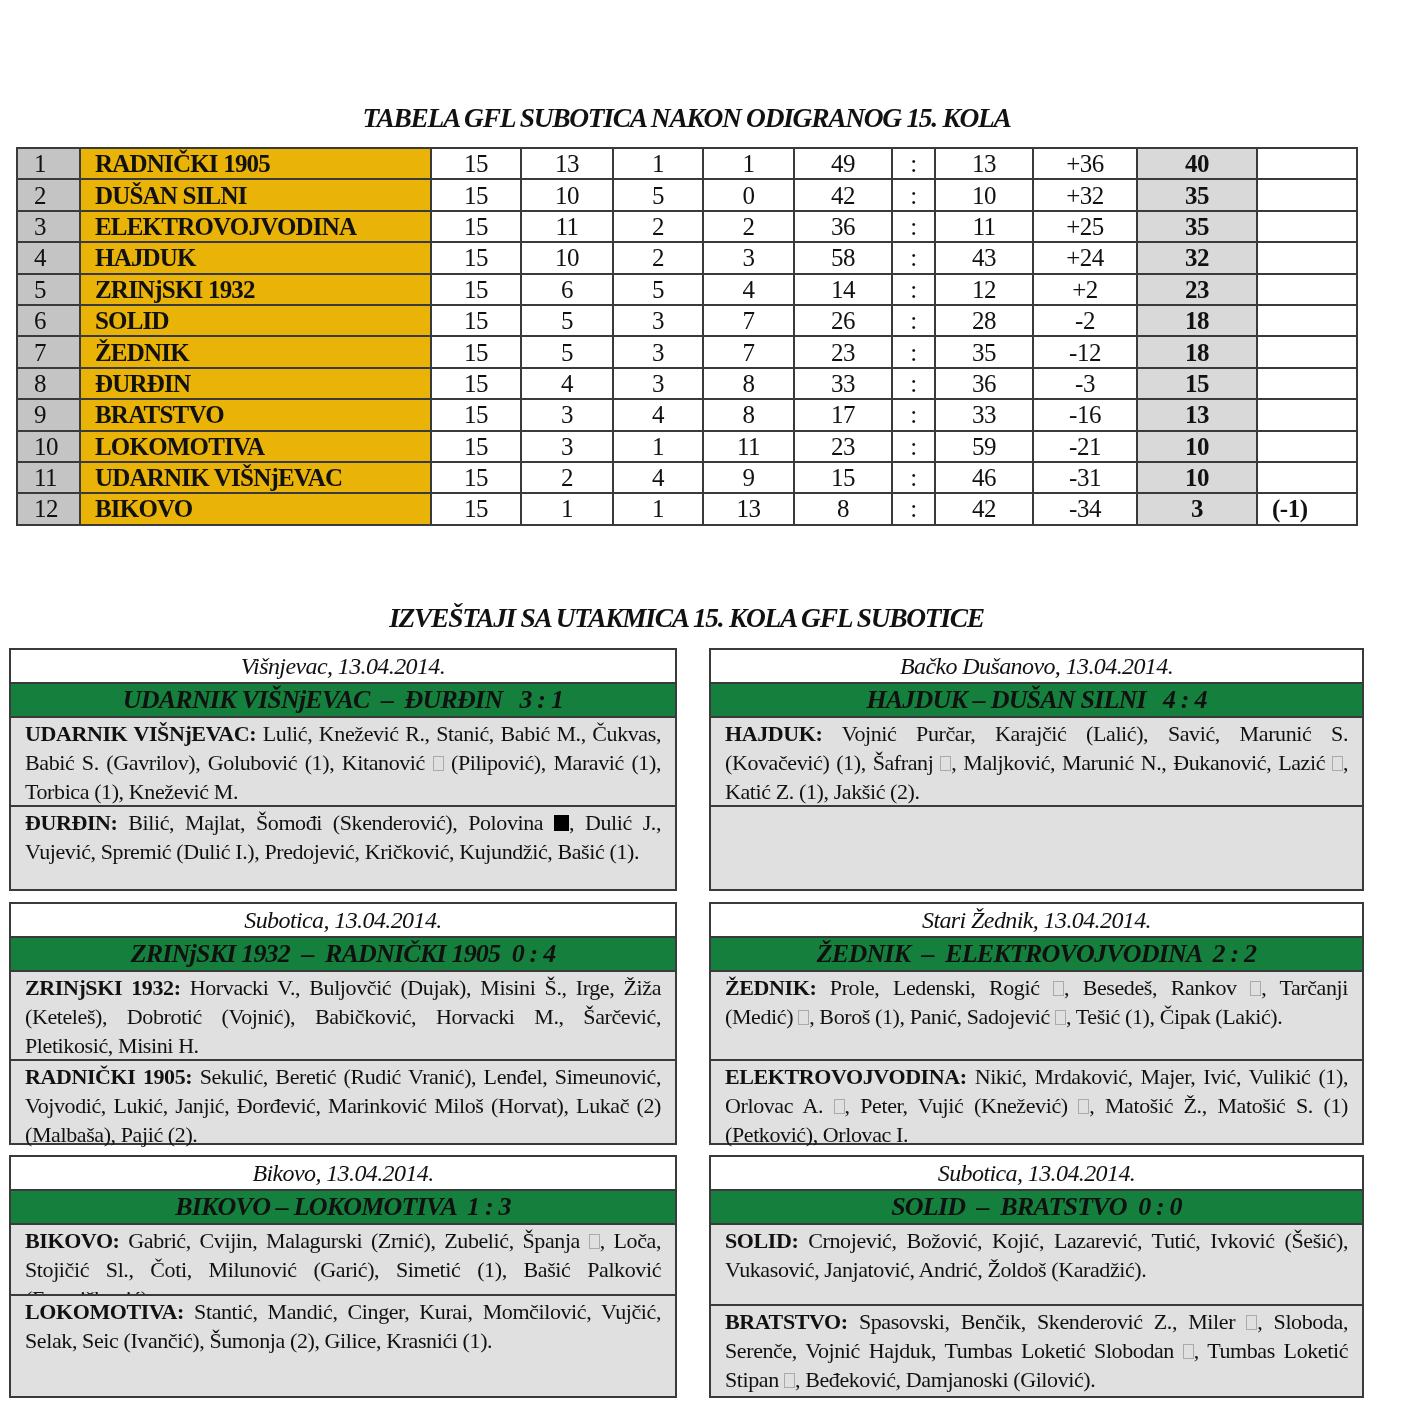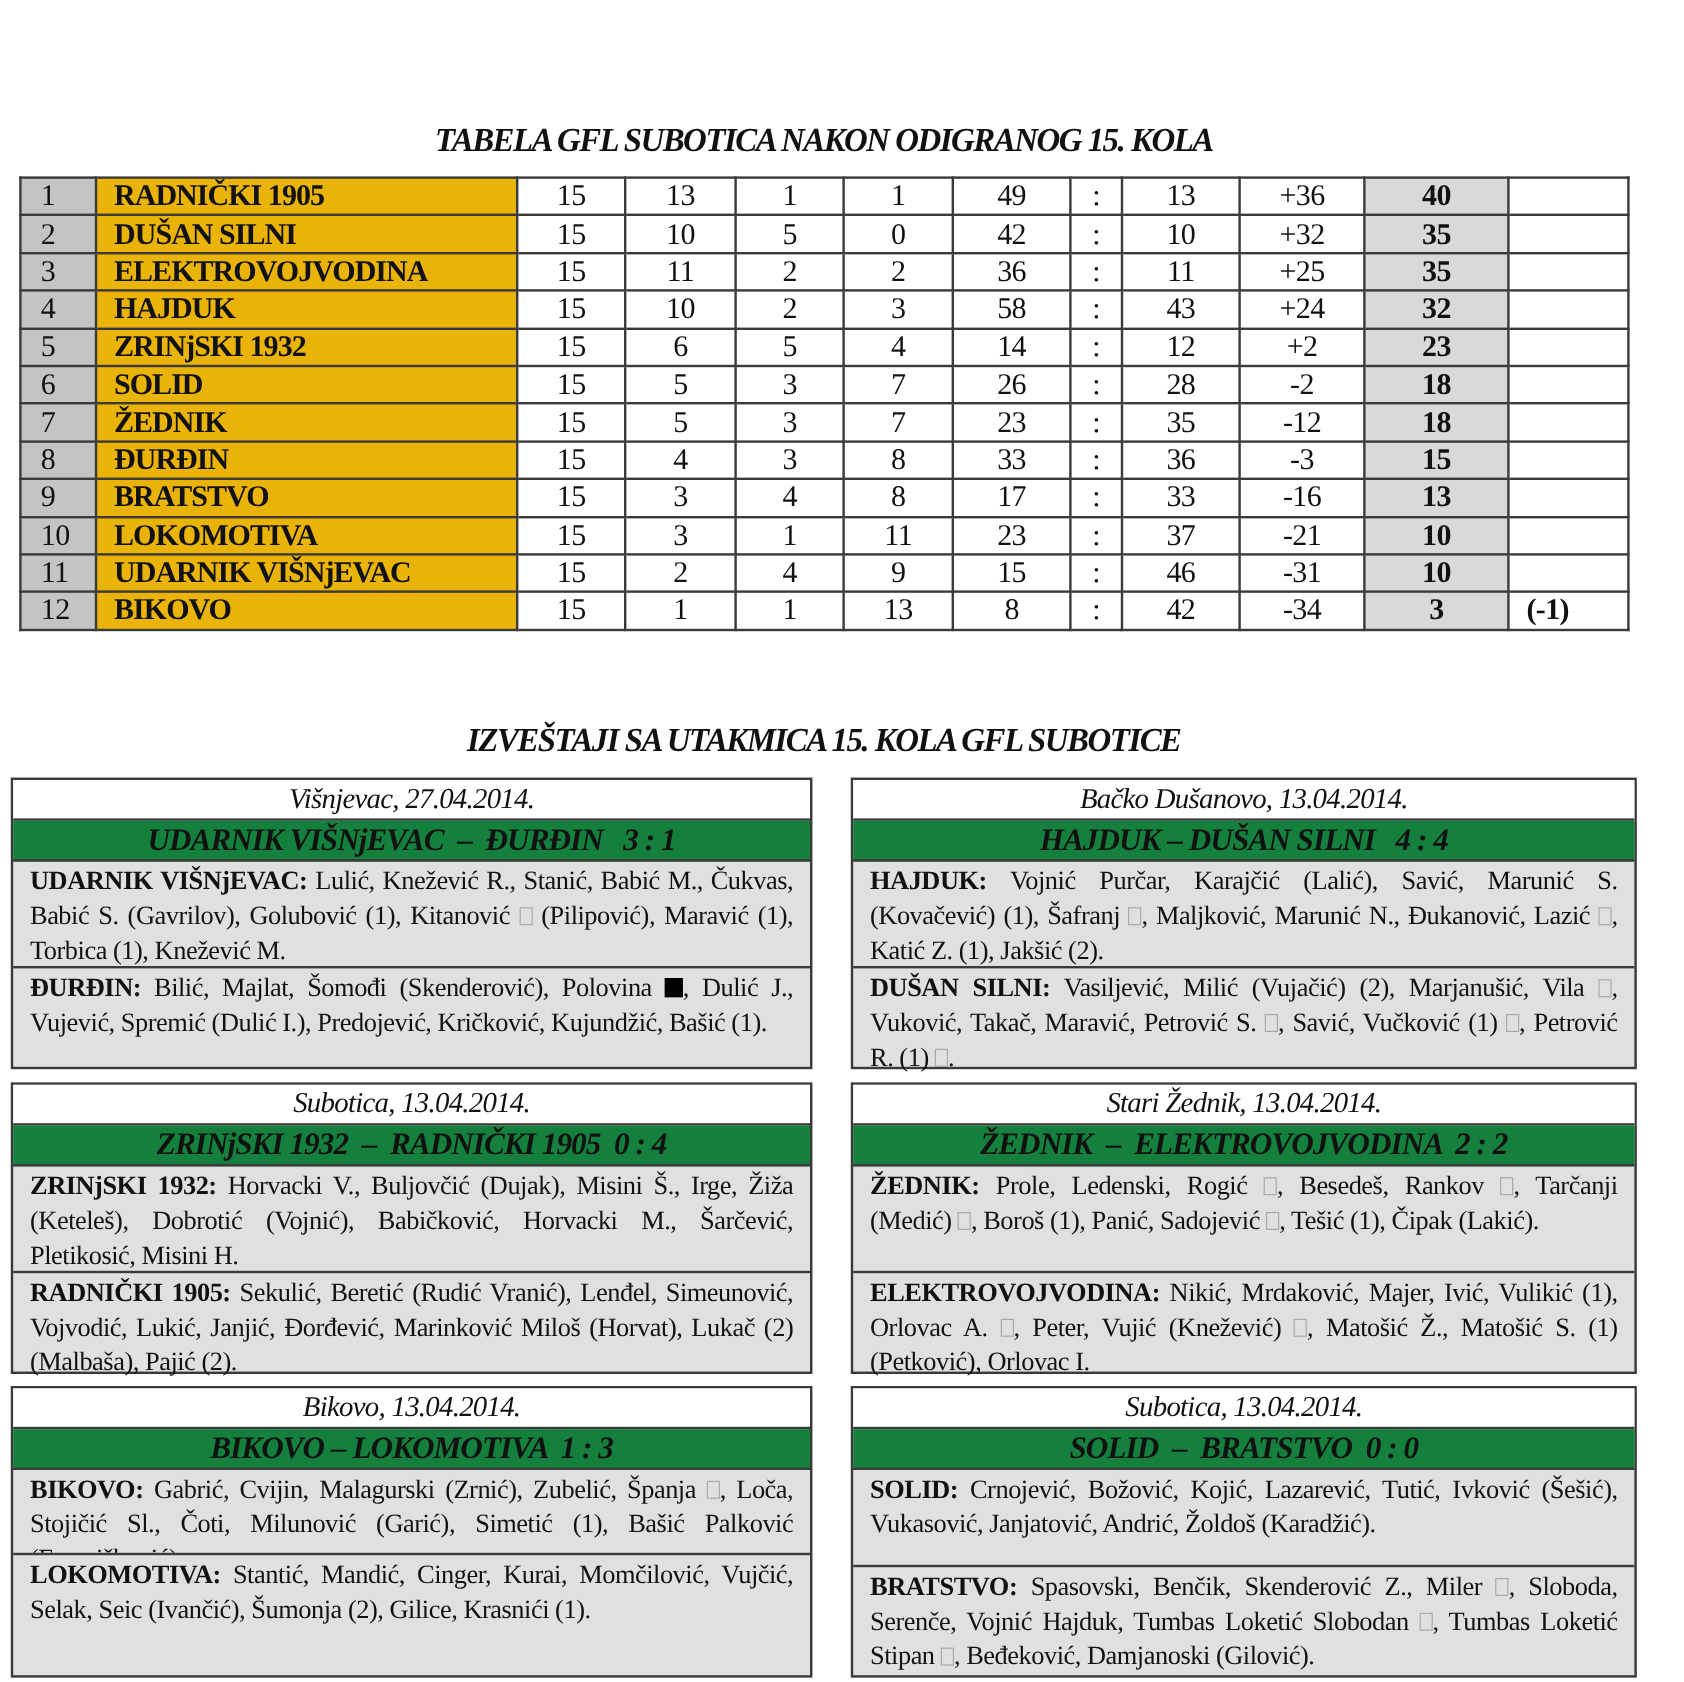--- a/index.html
+++ b/index.html
@@ -171,21 +171,21 @@
       </tr>
       <tr>
         <td class="pos">10</td>
         <td class="team">LOKOMOTIVA</td>
         <td>15</td>
         <td>3</td>
         <td>1</td>
         <td>11</td>
         <td>23</td>
         <td>:</td>
-        <td>37</td>
+        <td>59</td>
         <td>-21</td>
         <td class="pts">10</td>
         <td class="note"></td>
       </tr>
       <tr>
         <td class="pos">11</td>
         <td class="team">UDARNIK VIŠNjEVAC</td>
         <td>15</td>
         <td>2</td>
         <td>4</td>
@@ -211,30 +211,29 @@
         <td class="pts">3</td>
         <td class="note">(-1)</td>
       </tr>
     </tbody>
 </table>
 
 <div class="title" id="t2">IZVEŠTAJI SA UTAKMICA 15. KOLA GFL SUBOTICE</div>
 
 <div id="boxes">
     <div class="box" style="left: 9px; top: 648px; width: 668px; height: 243px;">
-    <div class="date">Višnjevac, 27.04.2014.</div>
+    <div class="date">Višnjevac, 13.04.2014.</div>
     <div class="match">UDARNIK VIŠNjEVAC  –  ĐURĐIN   3 : 1</div>
     <div class="lineup first" style="height:89px"><b>UDARNIK VIŠNjEVAC:</b><span class="lu"> Lulić, Knežević R., Stanić, Babić M., Čukvas, Babić S. (Gavrilov), Golubović (1), Kitanović <span class="card"></span> (Pilipović), Maravić (1), Torbica (1), Knežević M.</span></div>
     <div class="lineup"><b>ĐURĐIN:</b><span class="lu"> Bilić, Majlat, Šomođi (Skenderović), Polovina <span class="card red"></span>, Dulić J., Vujević, Spremić (Dulić I.), Predojević, Kričković, Kujundžić, Bašić (1).</span></div>
     </div>
     <div class="box" style="left: 709px; top: 648px; width: 655px; height: 243px;">
     <div class="date">Bačko Dušanovo, 13.04.2014.</div>
     <div class="match">HAJDUK – DUŠAN SILNI   4 : 4</div>
     <div class="lineup first" style="height:89px"><b>HAJDUK:</b><span class="lu"> Vojnić Purčar, Karajčić (Lalić), Savić, Marunić S. (Kovačević) (1), Šafranj <span class="card"></span>, Maljković, Marunić N., Đukanović, Lazić <span class="card"></span>, Katić Z. (1), Jakšić (2).</span></div>
-    <div class="lineup"><b>DUŠAN SILNI:</b><span class="lu"> Vasiljević, Milić (Vujačić) (2), Marjanušić, Vila <span class="card"></span>, Vuković, Takač, Maravić, Petrović S. <span class="card"></span>, Savić, Vučković (1) <span class="card"></span>, Petrović R. (1) <span class="card"></span>.</span></div>
     </div>
     <div class="box" style="left: 9px; top: 902px; width: 668px; height: 243px;">
     <div class="date">Subotica, 13.04.2014.</div>
     <div class="match">ZRINjSKI 1932  –  RADNIČKI 1905  0 : 4</div>
     <div class="lineup first" style="height:89px"><b>ZRINjSKI 1932:</b><span class="lu"> Horvacki V., Buljovčić (Dujak), Misini Š., Irge, Žiža (Keteleš), Dobrotić (Vojnić), Babičković, Horvacki M., Šarčević, Pletikosić, Misini H.</span></div>
     <div class="lineup"><b>RADNIČKI 1905:</b><span class="lu"> Sekulić, Beretić (Rudić Vranić), Lenđel, Simeunović, Vojvodić, Lukić, Janjić, Đorđević, Marinković Miloš (Horvat), Lukač (2) (Malbaša), Pajić (2).</span></div>
     </div>
     <div class="box" style="left: 709px; top: 902px; width: 655px; height: 243px;">
     <div class="date">Stari Žednik, 13.04.2014.</div>
     <div class="match">ŽEDNIK  –  ELEKTROVOJVODINA  2 : 2</div>

